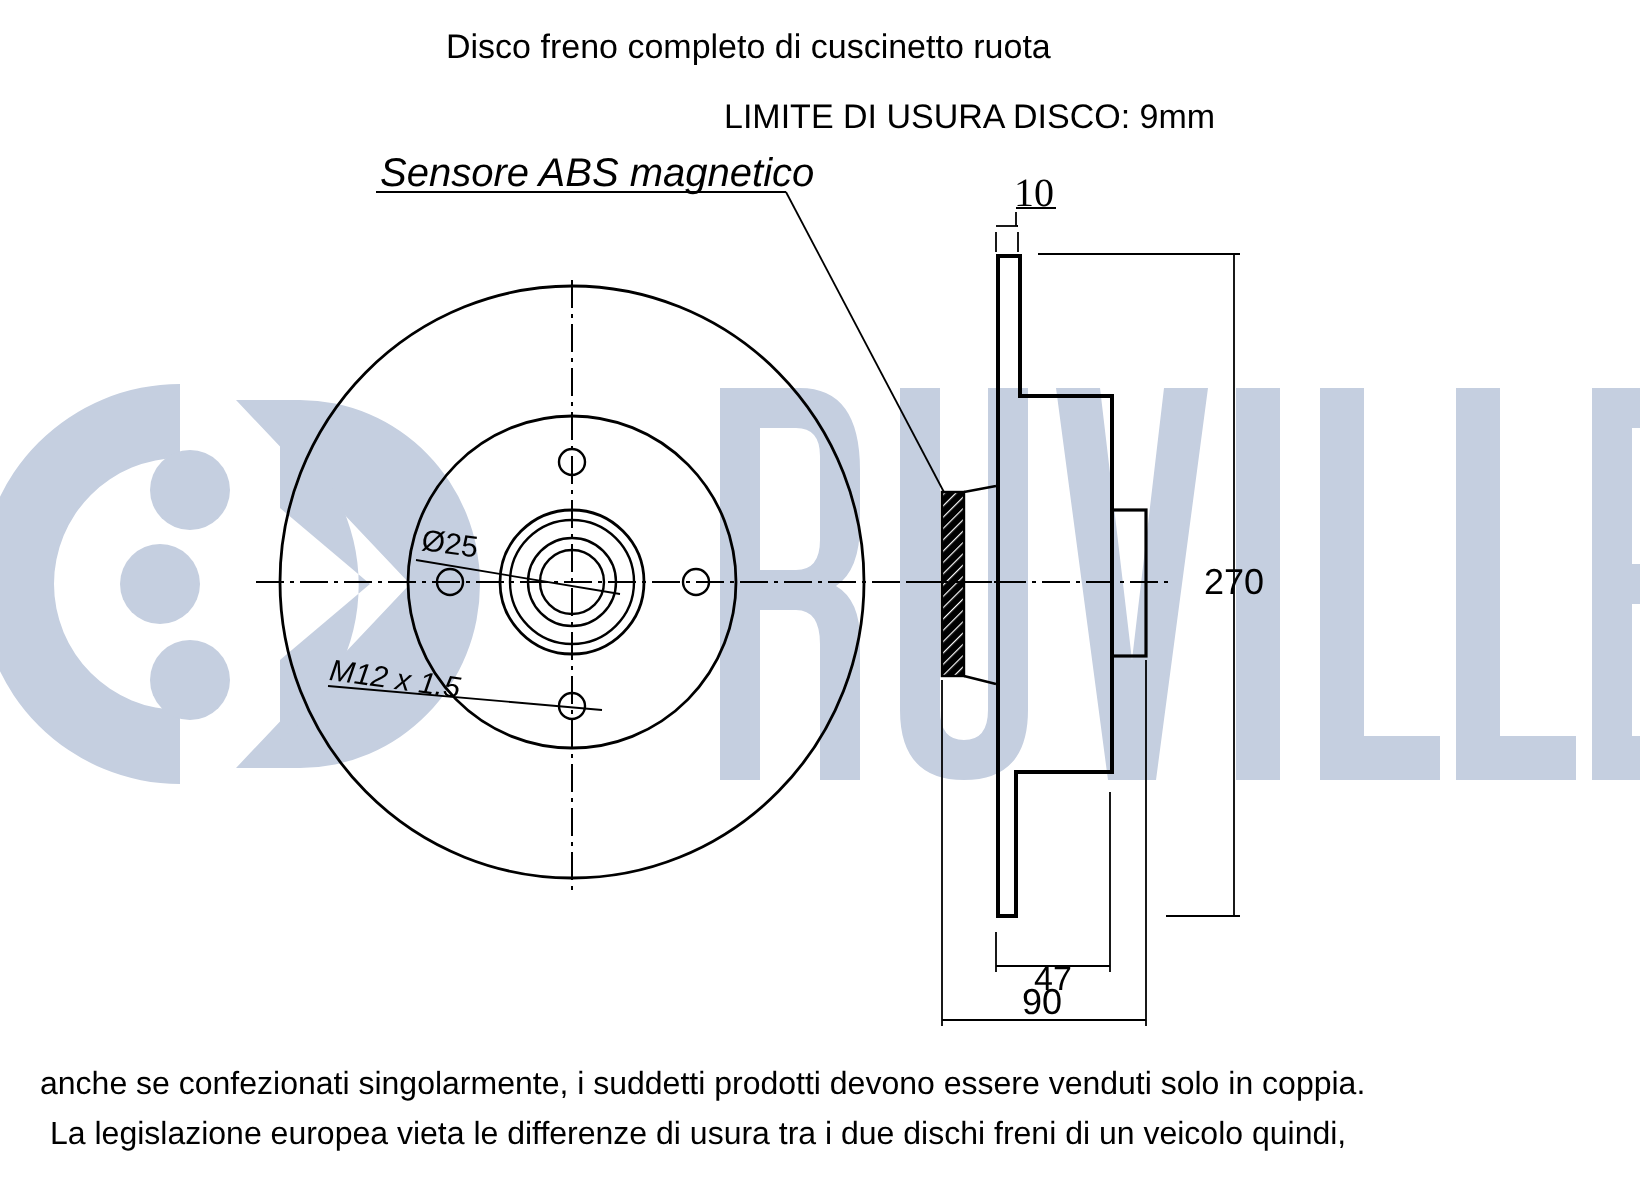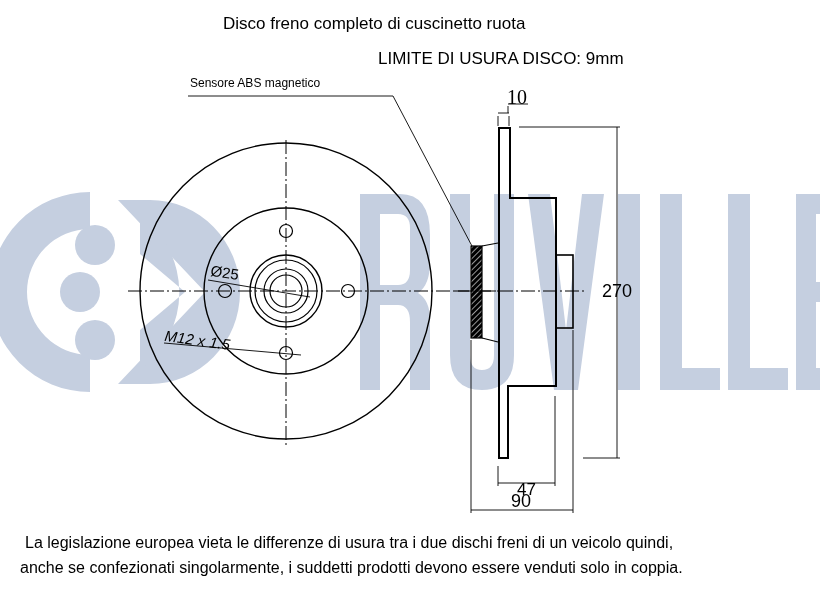--- a/index.html
+++ b/index.html
@@ -1,22 +1,22 @@
 <!DOCTYPE html>
 <html><head>
 <meta charset="utf-8">
 <style>
   html, body { margin: 0; padding: 0; background: #ffffff; }
   body { width: 820px; height: 589px; position: relative; overflow: hidden;
          font-family: "Liberation Sans", "DejaVu Sans", sans-serif; color: #000; }
   #drawing { position: absolute; left: 0; top: 0; }
   .txt { position: absolute; white-space: nowrap; font-family: "Liberation Sans", sans-serif; color: #000; }
   #title { left: 223px; top: 14px; font-size: 17px; }
-  #wear-limit { left: 378px; top: 49px; font-size: 17px; }
-  #abs-label { left: 190px; top: 76px; font-size: 12px; }
+  #wear-limit { left: 362px; top: 49px; font-size: 17px; }
+  #abs-label { left: 190px; top: 76px; font-size: 20px; font-style: italic; }
   #dim-10 { left: 507px; top: 86px; font-size: 20px; font-family: Liberation Serif, serif; }
   #dim-270 { left: 602px; top: 281px; font-size: 18px; }
   #dim-47 { left: 517px; top: 480px; font-size: 17px; }
   #dim-90 { left: 511px; top: 491px; font-size: 18px; }
   #dim-25 { left: 212px; top: 262px; font-size: 15px; transform: rotate(8deg); transform-origin: left top; }
   #dim-m12 { left: 166px; top: 327px; font-size: 15px; transform: rotate(8deg); transform-origin: left top; font-style: italic; }
   #notice { left: 0; top: 530px; width: 820px; font-size: 16px; line-height: 25px; }
   #notice div { white-space: nowrap; }
   #notice-line-1 { padding-left: 25px; }
   #notice-line-2 { padding-left: 20px; }
@@ -117,15 +117,15 @@
 <div id="wear-limit" class="txt">LIMITE DI USURA DISCO: 9mm</div>
 <div id="abs-label" class="txt">Sensore ABS magnetico</div>
 <div id="dim-10" class="txt">10</div>
 <div id="dim-270" class="txt">270</div>
 <div id="dim-47" class="txt">47</div>
 <div id="dim-90" class="txt">90</div>
 <div id="dim-25" class="txt">Ø25</div>
 <div id="dim-m12" class="txt">M12 x 1.5</div>
 
 <div id="notice" class="txt">
+  <div id="notice-line-2">anche se confezionati singolarmente, i suddetti prodotti devono essere venduti solo in coppia.</div>
   <div id="notice-line-1">La legislazione europea vieta le differenze di usura tra i due dischi freni di un veicolo quindi,</div>
-  <div id="notice-line-2">anche se confezionati singolarmente, i suddetti prodotti devono essere venduti solo in coppia.</div>
 </div>
 
 </body></html>

